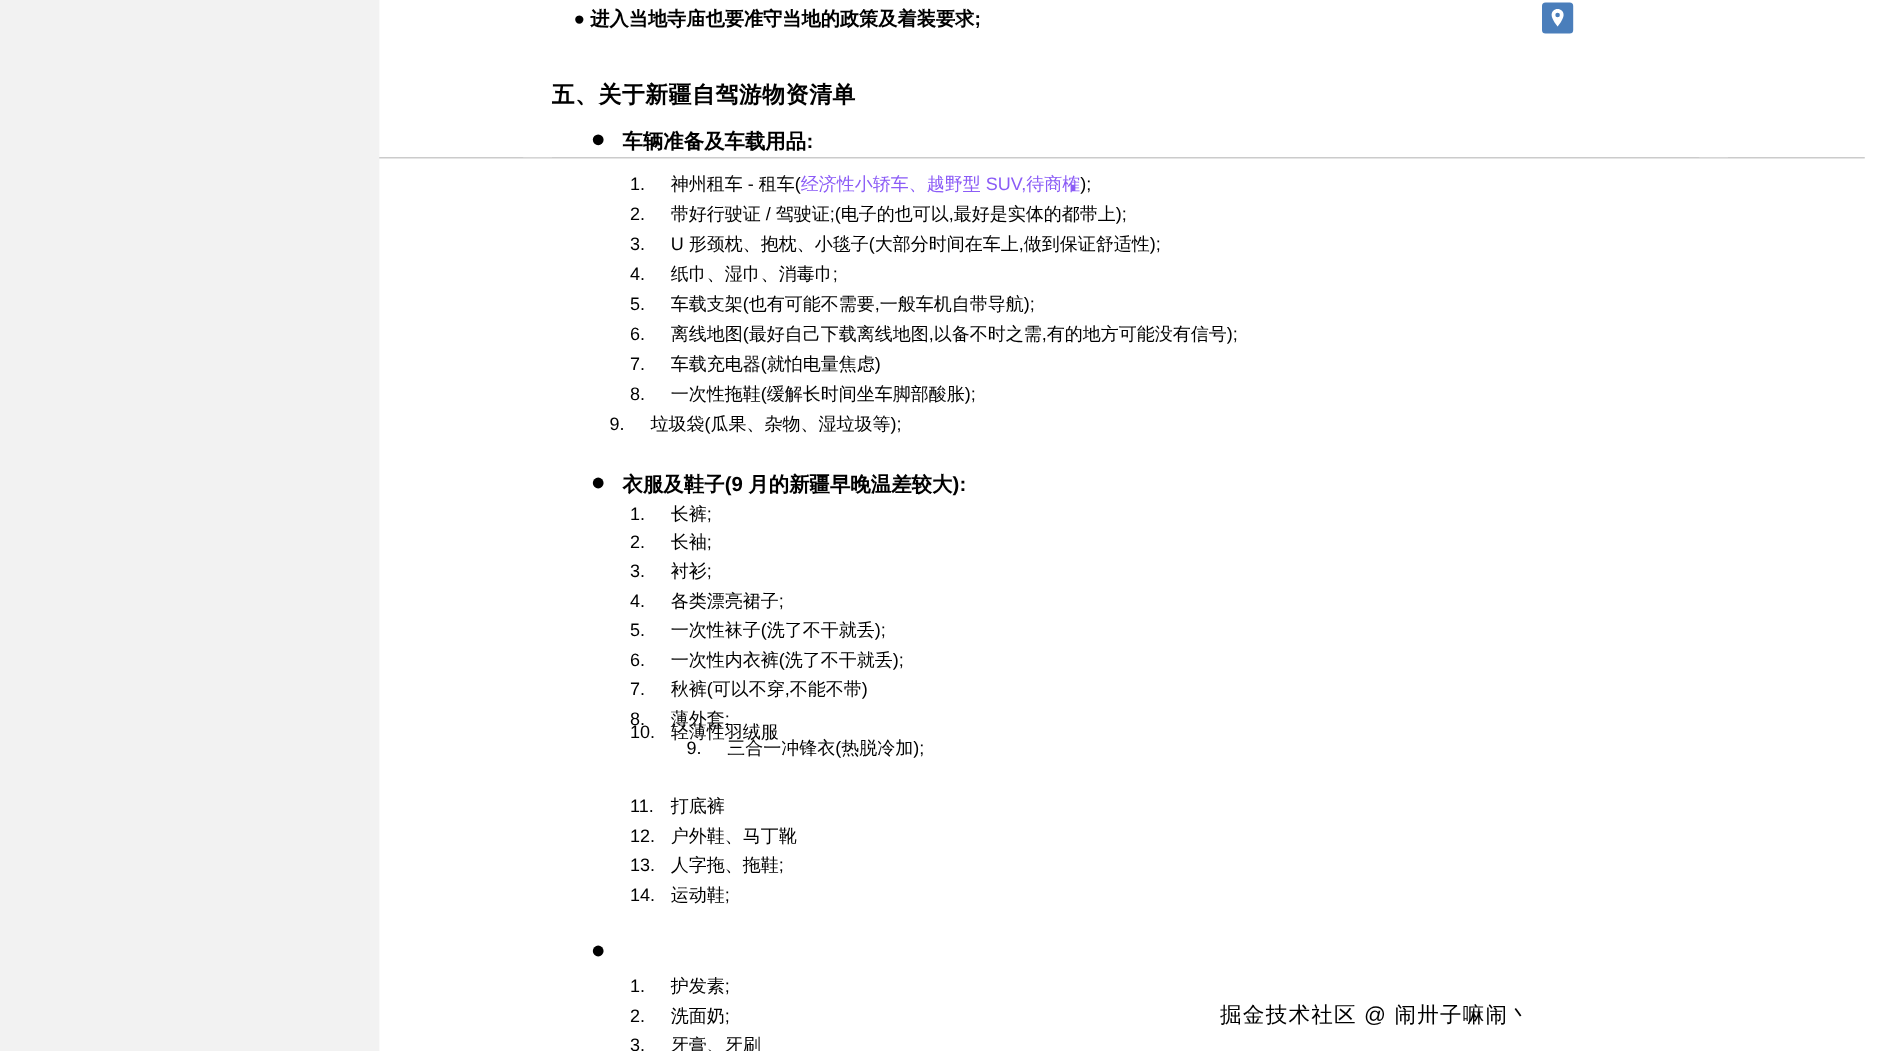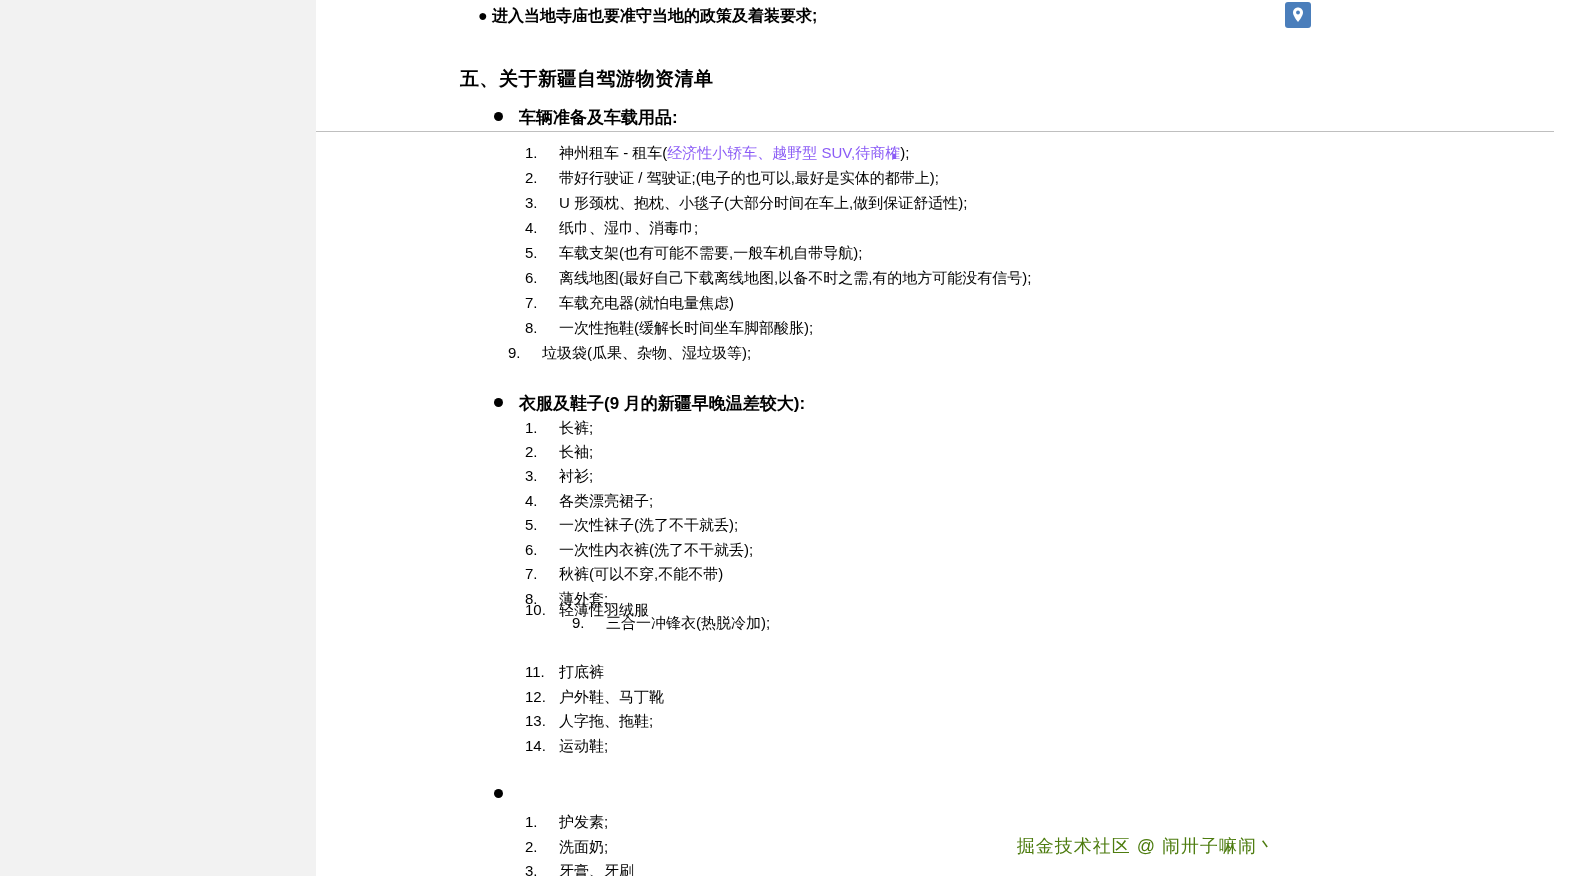--- a/index.html
+++ b/index.html
@@ -146,21 +146,21 @@
     justify-content: center;
   }
   .pin-button svg { display:block; }
 
   
   .watermark {
     position: absolute;
     right: 40px;
     bottom: 18px;
     font-size: 18px;
-    color: #4d7c0f;
+    color: #000000;
     letter-spacing: 1px;
     white-space: nowrap;
   }
   .watermark .at { margin: 0 6px; }
 </style>
 </head>
 <body>
 
 <div class="page-wrap">
 

